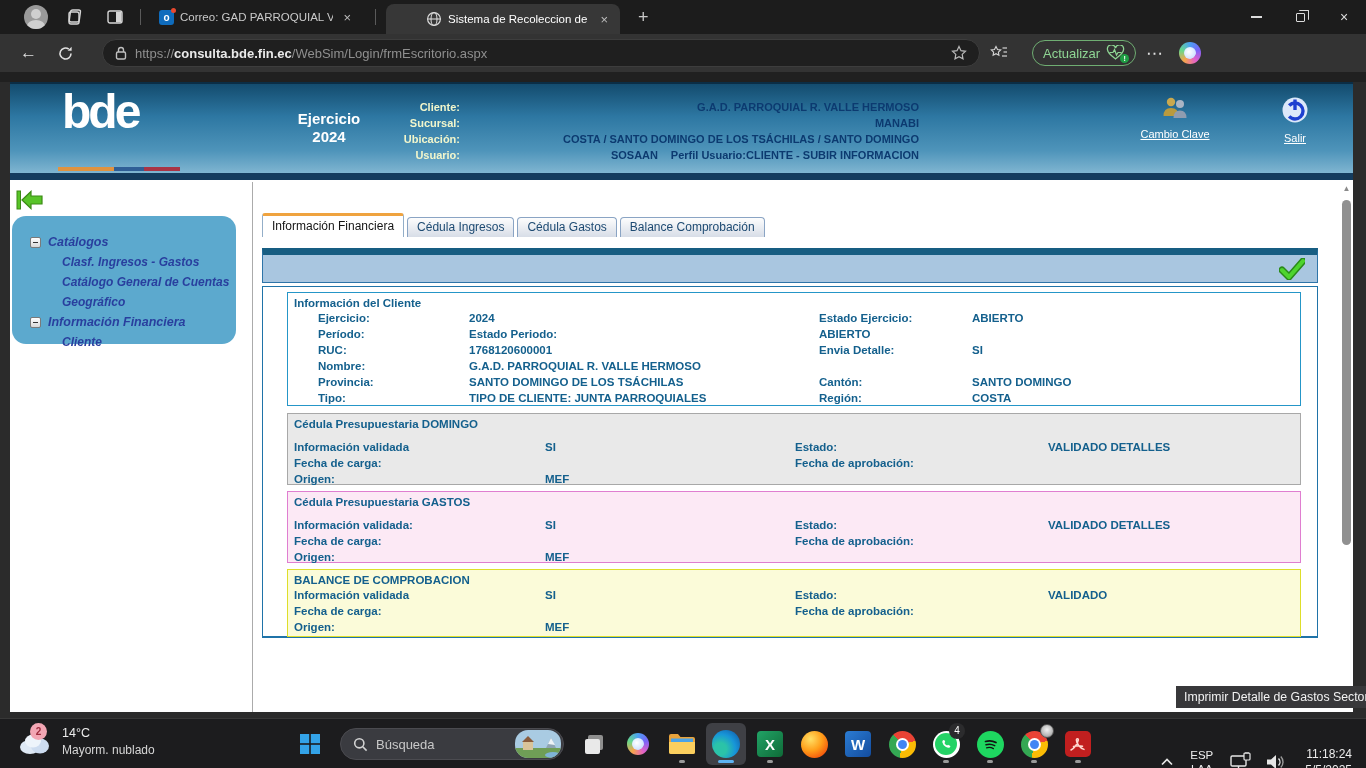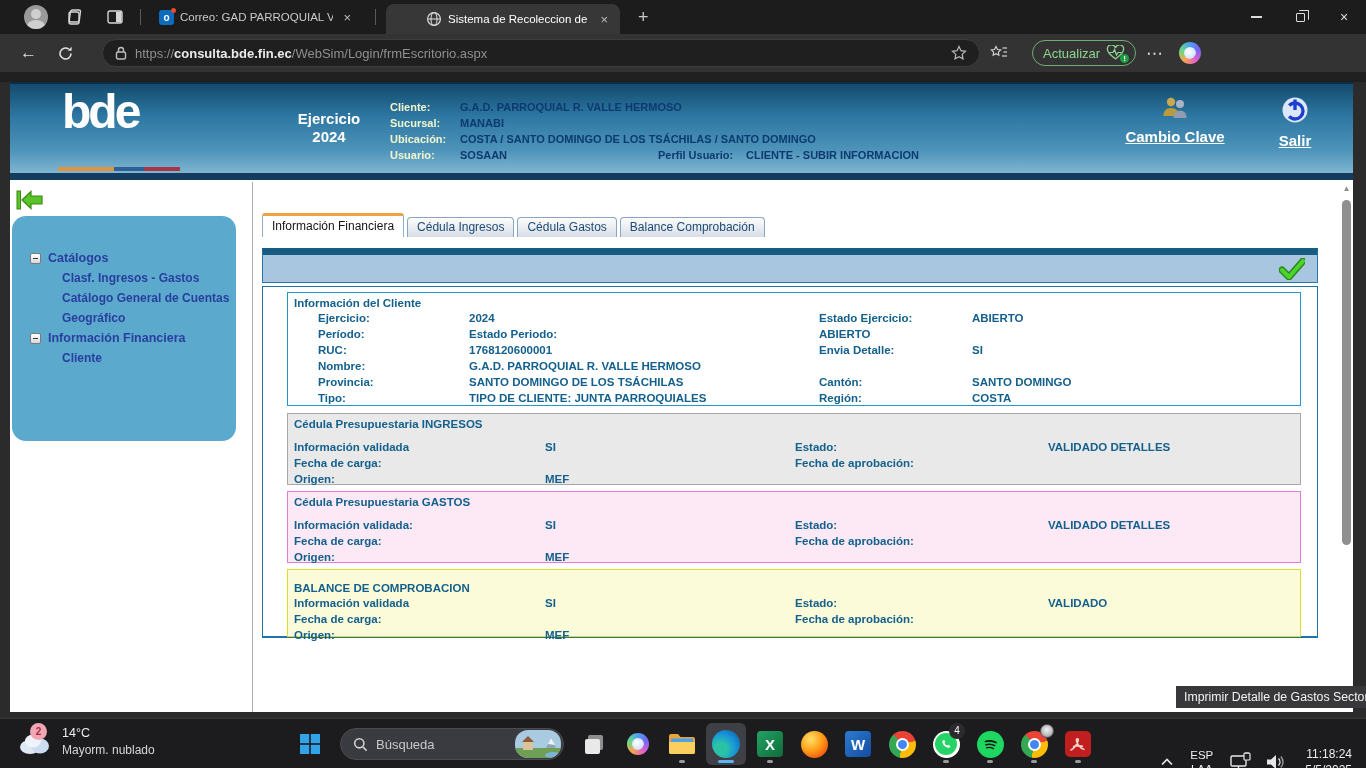--- a/index.html
+++ b/index.html
@@ -52,34 +52,34 @@
     background:linear-gradient(180deg,#12496b 0%, #2d77a2 35%, #4e94ba 70%, #8fc0d8 100%); }
   .bde-header::before { content:""; position:absolute; left:0; top:0; width:100%; height:2px; background:#0b2d45; }
   .bde-header::after { content:""; position:absolute; left:0; bottom:0; width:100%; height:7px; background:#143c5e; }
   .bde-logo { position:absolute; left:52px; top:2px; color:#ffffff; font-size:48px; font-weight:bold; letter-spacing:-3px; }
   .logo-stripe { position:absolute; left:48px; top:85px; height:4px; display:flex; }
   .stripe-o { width:56px; background:#e09340; }
   .stripe-b { width:30px; background:#2f5f96; }
   .stripe-r { width:36px; background:#a93445; }
   .ejercicio { position:absolute; left:273px; top:28px; width:92px; text-align:center; color:#ffffff; font-weight:bold; font-size:15px; line-height:18px; }
   .hfields { position:absolute; left:380px; top:17px; }
-  .hrow { display:grid; grid-template-columns:70px 198px 88px auto; height:16px; align-items:center; }
+  .hrow { display:grid; grid-template-columns:70px 198px 88px auto; height:16px; align-items:center;text-align:right; }
   .hrow .hl { color:#f2f6cc; font-size:11px; font-weight:bold; }
   .hrow .hv { color:#0c3a70; font-size:11px; font-weight:bold; white-space:nowrap; }
   .hrow .hv.wide { grid-column:2 / 5; }
   .hact { position:absolute; top:14px; width:110px; text-align:center; }
-  .hact .hact-label { display:block; margin-top:4px; color:#ffffff; font-size:15px; font-weight:bold; text-decoration:underline; }
+  .hact .hact-label { display:block; margin-top:4px; color:#ffffff; font-size:11px; font-weight:normal; text-decoration:underline; }
   .hact.cambio { left:1110px; }
   .hact.salir { left:1230px; }
   .people-ic, .power-ic { display:inline-block; }
 
   .back-arrow { position:absolute; left:6px; top:106px; width:28px; height:24px; }
 
   
-  .side-box { position:absolute; left:2px; top:134px; width:224px; height:225px; background:#5ca9ce; border-radius:14px; padding-top:32px; }
+  .side-box { position:absolute; left:2px; top:134px; width:224px; height:128px; background:#5ca9ce; border-radius:14px; padding-top:16px;font-style:italic; }
   .tree-item { display:flex; align-items:center; height:20px; color:#293f9e; font-weight:bold; font-size:12px; }
   .tree-item.parent { padding-left:18px; font-size:12.5px; }
   .tree-item.child { padding-left:50px; }
   .expander { width:11px; height:11px; background:linear-gradient(180deg,#ffffff,#d8d8d8); border:1px solid #7a7a7a; border-radius:2px; margin-right:7px; position:relative; flex:0 0 auto; }
   .expander::before { content:""; position:absolute; left:2px; top:4px; width:5px; height:1.5px; background:#333; }
 
   .vline { position:absolute; left:242px; top:100px; width:1px; height:530px; background:#ababab; }
 
   
   .app-tabs { position:absolute; left:252px; top:131px; display:flex; align-items:flex-end; gap:3px; }
@@ -95,21 +95,21 @@
   .panels { position:absolute; left:252px; top:204px; width:1056px; height:352px; border:1px solid #1f73a8; border-bottom:2px solid #1f73a8; background:#fff; padding-top:5px; }
   .panel { margin:0 16px 6px 24px; font-size:11.5px; font-weight:bold; color:#14608d; }
   .panel .ptitle { padding:2px 6px 1px 6px; }
   .prow { display:grid; height:16px; align-items:center; padding-left:6px; }
   .prow.ci { grid-template-columns:151px 350px 153px auto;margin-left:24px; }
   .prow.st { grid-template-columns:251px 250px 253px auto; }
   .prow span { white-space:nowrap; }
   .panel.client { border:1px solid #2596c8; height:114px; padding-top:2px; margin-bottom:7px; }
   .panel.ingresos { background:#e9e9e9; border:1px solid #a8a8a8; height:72px; padding-top:2px; }
   .panel.gastos { background:#fce9f5; border:1px solid #df7ed0; height:72px; padding-top:2px; }
-  .panel.balance { background:#fbfbd9; border:1px solid #dede2a; height:68px; padding-top:10px; }
+  .panel.balance { background:#fbfbd9; border:1px solid #dede2a; height:68px; padding-top:2px; }
   .panel .gaprow { height:8px; }
 
   
   .pscroll { position:absolute; left:1330px; top:98px; width:13px; height:532px; background:#ffffff; }
   .pscroll .sarrow { display:block; text-align:center; color:#8a8a8a; font-size:8px; padding-top:4px; }
   .pthumb { position:absolute; left:2px; top:20px; width:9px; height:345px; background:#909090; border-radius:5px; }
 
   
   .tooltip { position:absolute; left:1176px; top:686px; width:190px; height:22px; background:#38383a; color:#f2f2f2; font-size:12.3px; line-height:22px; padding-left:8px; white-space:nowrap; }
 
@@ -383,21 +383,21 @@
         </div>
       <div class="prow ci">
           <span>Tipo:</span>
           <span>TIPO DE CLIENTE: JUNTA PARROQUIALES</span>
           <span>Región:</span>
           <span>COSTA</span>
         </div>
     </div>
 
     <div class="panel ingresos">
-      <div class="ptitle">Cédula Presupuestaria INGRESOS</div>
+      <div class="ptitle">Cédula Presupuestaria DOMINGO</div>
       <div class="gaprow"></div>
       <div class="prow st">
           <span>Información validada</span>
           <span>SI</span>
           <span>Estado:</span>
           <span>VALIDADO DETALLES</span>
         </div>
       <div class="prow st">
           <span>Fecha de carga:</span>
           <span></span>

